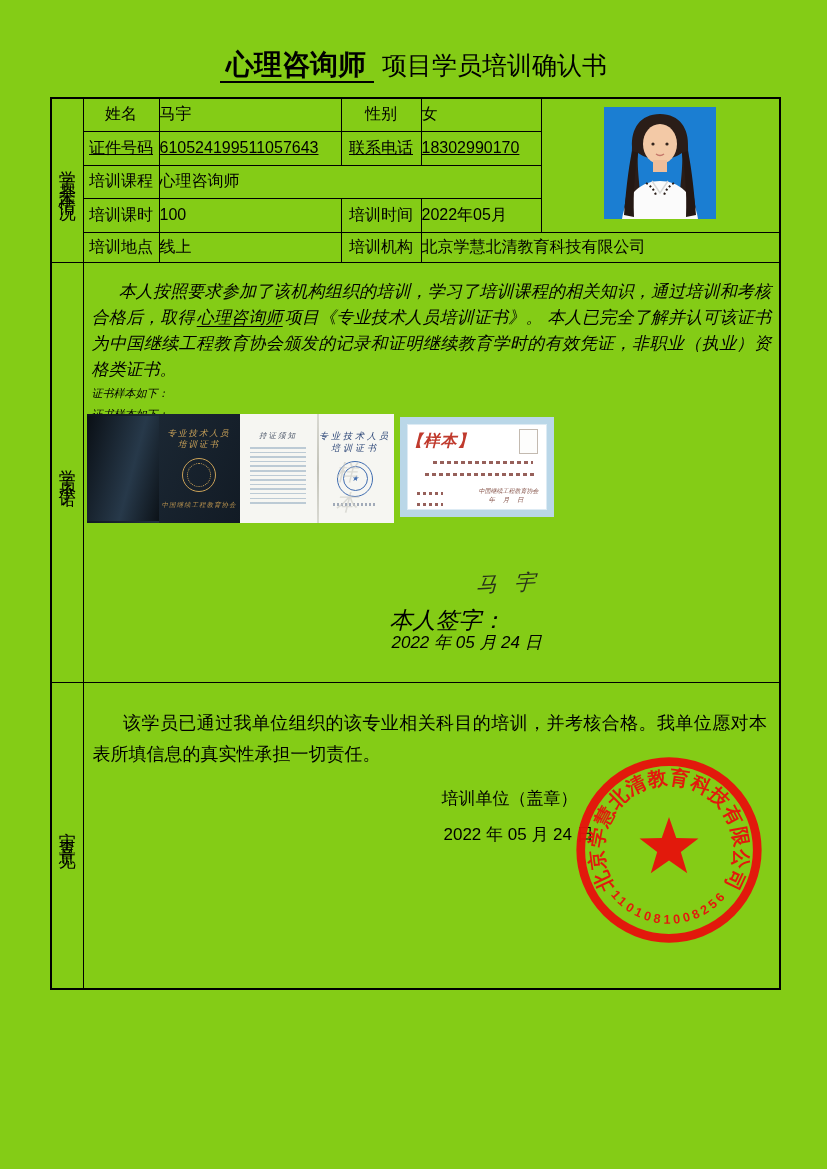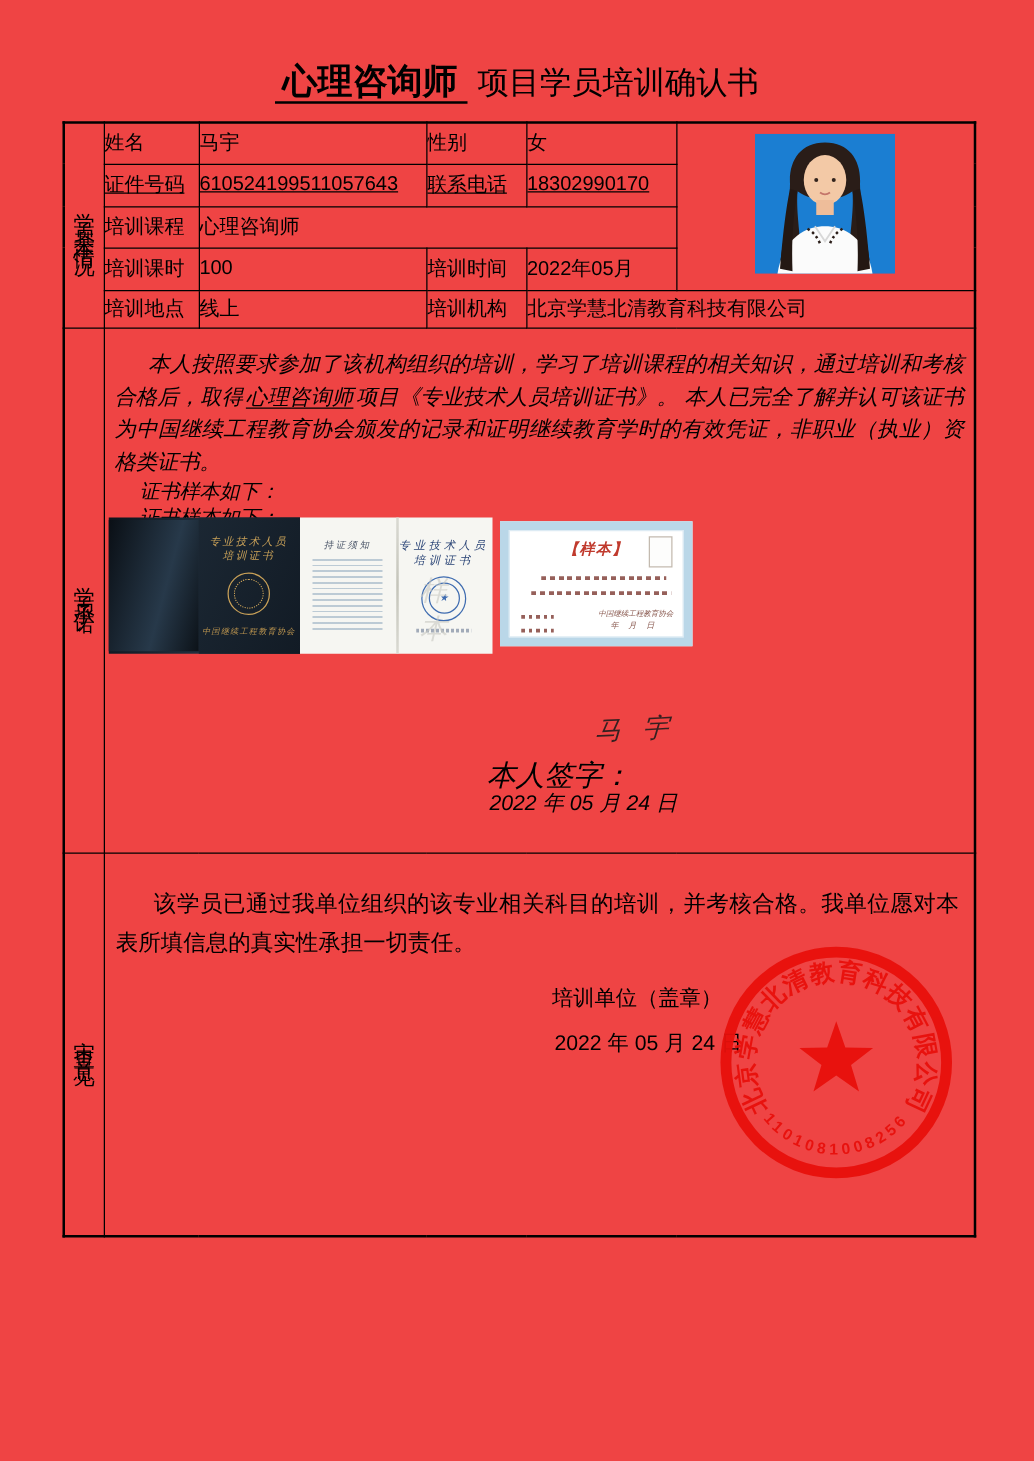--- a/index.html
+++ b/index.html
@@ -1,38 +1,38 @@
 <!DOCTYPE html>
 <html><head>
 <meta charset="utf-8">
 <style>
   html,body{margin:0;padding:0;background:#ffffff;}
   .page{
-    position:relative;width:827px;height:1169px;background:#ef4444;
+    position:relative;width:827px;height:1169px;background:#84cc16;
     font-family:"Liberation Sans",sans-serif;color:#000;overflow:hidden;
   }
   
   .doc-title{position:absolute;top:46px;left:0;right:0;text-align:center;white-space:nowrap;}
   .doc-title .course{font-size:28px;font-weight:bold;border-bottom:2.5px solid #000;padding:0 8px 1px 6px;}
   .doc-title .suffix{font-size:25px;font-weight:400;margin-left:8px;}
   
   table.main{position:absolute;left:50px;top:97px;width:729px;border-collapse:collapse;table-layout:fixed;border:2.5px solid #000;}
   table.main td{border:1.6px solid #000;font-size:16px;padding:0;vertical-align:middle;overflow:hidden;}
-  td.lbl{}
+  td.lbl{text-align:center;}
   td.val{padding-left:7px;}
   tr.rA{height:33px;} tr.rB{height:34px;text-decoration:underline;} tr.rC{height:33px;}
   tr.rD{height:34px;} tr.rE{height:30px;padding-left:26px;} tr.rF{height:420px;} tr.rG{height:219px;}
   td.vcell{text-align:center;vertical-align:middle;}
   .vtext{writing-mode:vertical-rl;text-orientation:upright;letter-spacing:7px;font-size:17px;display:inline-block;}
   td.photo-cell{text-align:center;vertical-align:middle;}
   
   .cellF{position:relative;height:418px;padding:16px 8px 0 8px;box-sizing:border-box;}
   .commit-para{font-size:17px;line-height:26px;text-indent:1.6em;text-align:justify;}
   .commit-para .u{text-decoration:underline;text-underline-offset:3px;padding:0 2px;}
-  .sample-cap{font-size:16px;line-height:21px;margin-left:20px;}
+  .sample-cap{font-size:11px;line-height:21px;}
   .clip-line{height:4px;width:138px;margin-top:2px;overflow:hidden;
     background:repeating-linear-gradient(90deg,#555 0 2px,transparent 2px 6px,#777 6px 7px,transparent 7px 11px);}
   
   .cert-row{position:absolute;left:3px;top:151px;display:flex;align-items:flex-start;}
   .cert1{position:relative;width:153px;height:109px;background:linear-gradient(100deg,#0d141c,#223140 55%,#101821);}
   .cert1-back{position:absolute;left:0;top:2px;width:72px;height:105px;background:linear-gradient(105deg,#0a0f15,#27394a 60%,#0c1218);}
   .cert1-front{position:absolute;right:0;top:0;width:81px;height:109px;background:linear-gradient(115deg,#1b2733,#121b25);
     display:flex;flex-direction:column;align-items:center;}
   .gold-title{margin-top:14px;color:#c9a158;font-size:8.5px;letter-spacing:2px;line-height:11px;text-align:center;white-space:nowrap;}
   .gold-seal{margin-top:8px;width:32px;height:32px;border:1.2px solid #c9a158;border-radius:50%;
@@ -48,21 +48,21 @@
   .inner-title{margin-top:16px;text-align:center;font-size:9px;color:#2a4476;letter-spacing:3px;line-height:12px;white-space:nowrap;}
   .blue-seal{margin:7px auto 0;width:34px;height:34px;border:1.6px solid #3f6cb0;border-radius:50%;
     display:flex;align-items:center;justify-content:center;}
   .blue-seal-inner{width:23px;height:23px;border:1px solid #3f6cb0;border-radius:50%;
     display:flex;align-items:center;justify-content:center;color:#3f6cb0;font-size:8px;}
   .tiny-line{margin:6px auto 0;width:44px;height:3px;opacity:.7;
     background:repeating-linear-gradient(90deg,#7d8aa0 0 2px,transparent 2px 4px);}
   .cert-watermark{position:absolute;left:96px;top:44px;font-size:22px;color:#c9c9c2;letter-spacing:10px;opacity:.6;pointer-events:none;}
   .cert3{position:relative;width:154px;height:100px;margin-left:6px;margin-top:3px;background:#fff;
     border:7px solid #bad7e8;box-shadow:inset 0 0 0 1px #ddebf4;box-sizing:border-box;}
-  .sample-tag{position:absolute;top:7px;left:0;right:0;text-align:center;color:#c03a2d;font-size:12px;font-weight:bold;letter-spacing:1px;}
+  .sample-tag{position:absolute;top:7px;left:0;right:0;text-align:left;color:#c03a2d;font-size:16px;font-weight:bold;letter-spacing:1px;}
   .photo-box{position:absolute;top:5px;right:9px;width:17px;height:23px;border:1px solid #c3bab0;background:#fdfdfc;}
   .red-lines-a{position:absolute;top:37px;left:26px;width:100px;height:3px;
     background:repeating-linear-gradient(90deg,#96605a 0 4px,transparent 4px 7px);}
   .red-lines-b{position:absolute;top:49px;left:18px;width:112px;height:3px;
     background:repeating-linear-gradient(90deg,#96605a 0 4px,transparent 4px 7px);}
   .red-lines-c{position:absolute;top:68px;left:10px;width:26px;height:3px;
     background:repeating-linear-gradient(90deg,#96605a 0 3px,transparent 3px 6px);}
   .red-lines-d{position:absolute;top:79px;left:10px;width:26px;height:3px;
     background:repeating-linear-gradient(90deg,#96605a 0 3px,transparent 3px 6px);}
   .sample-org{position:absolute;bottom:14px;right:8px;font-size:6px;color:#8a5a50;white-space:nowrap;}

